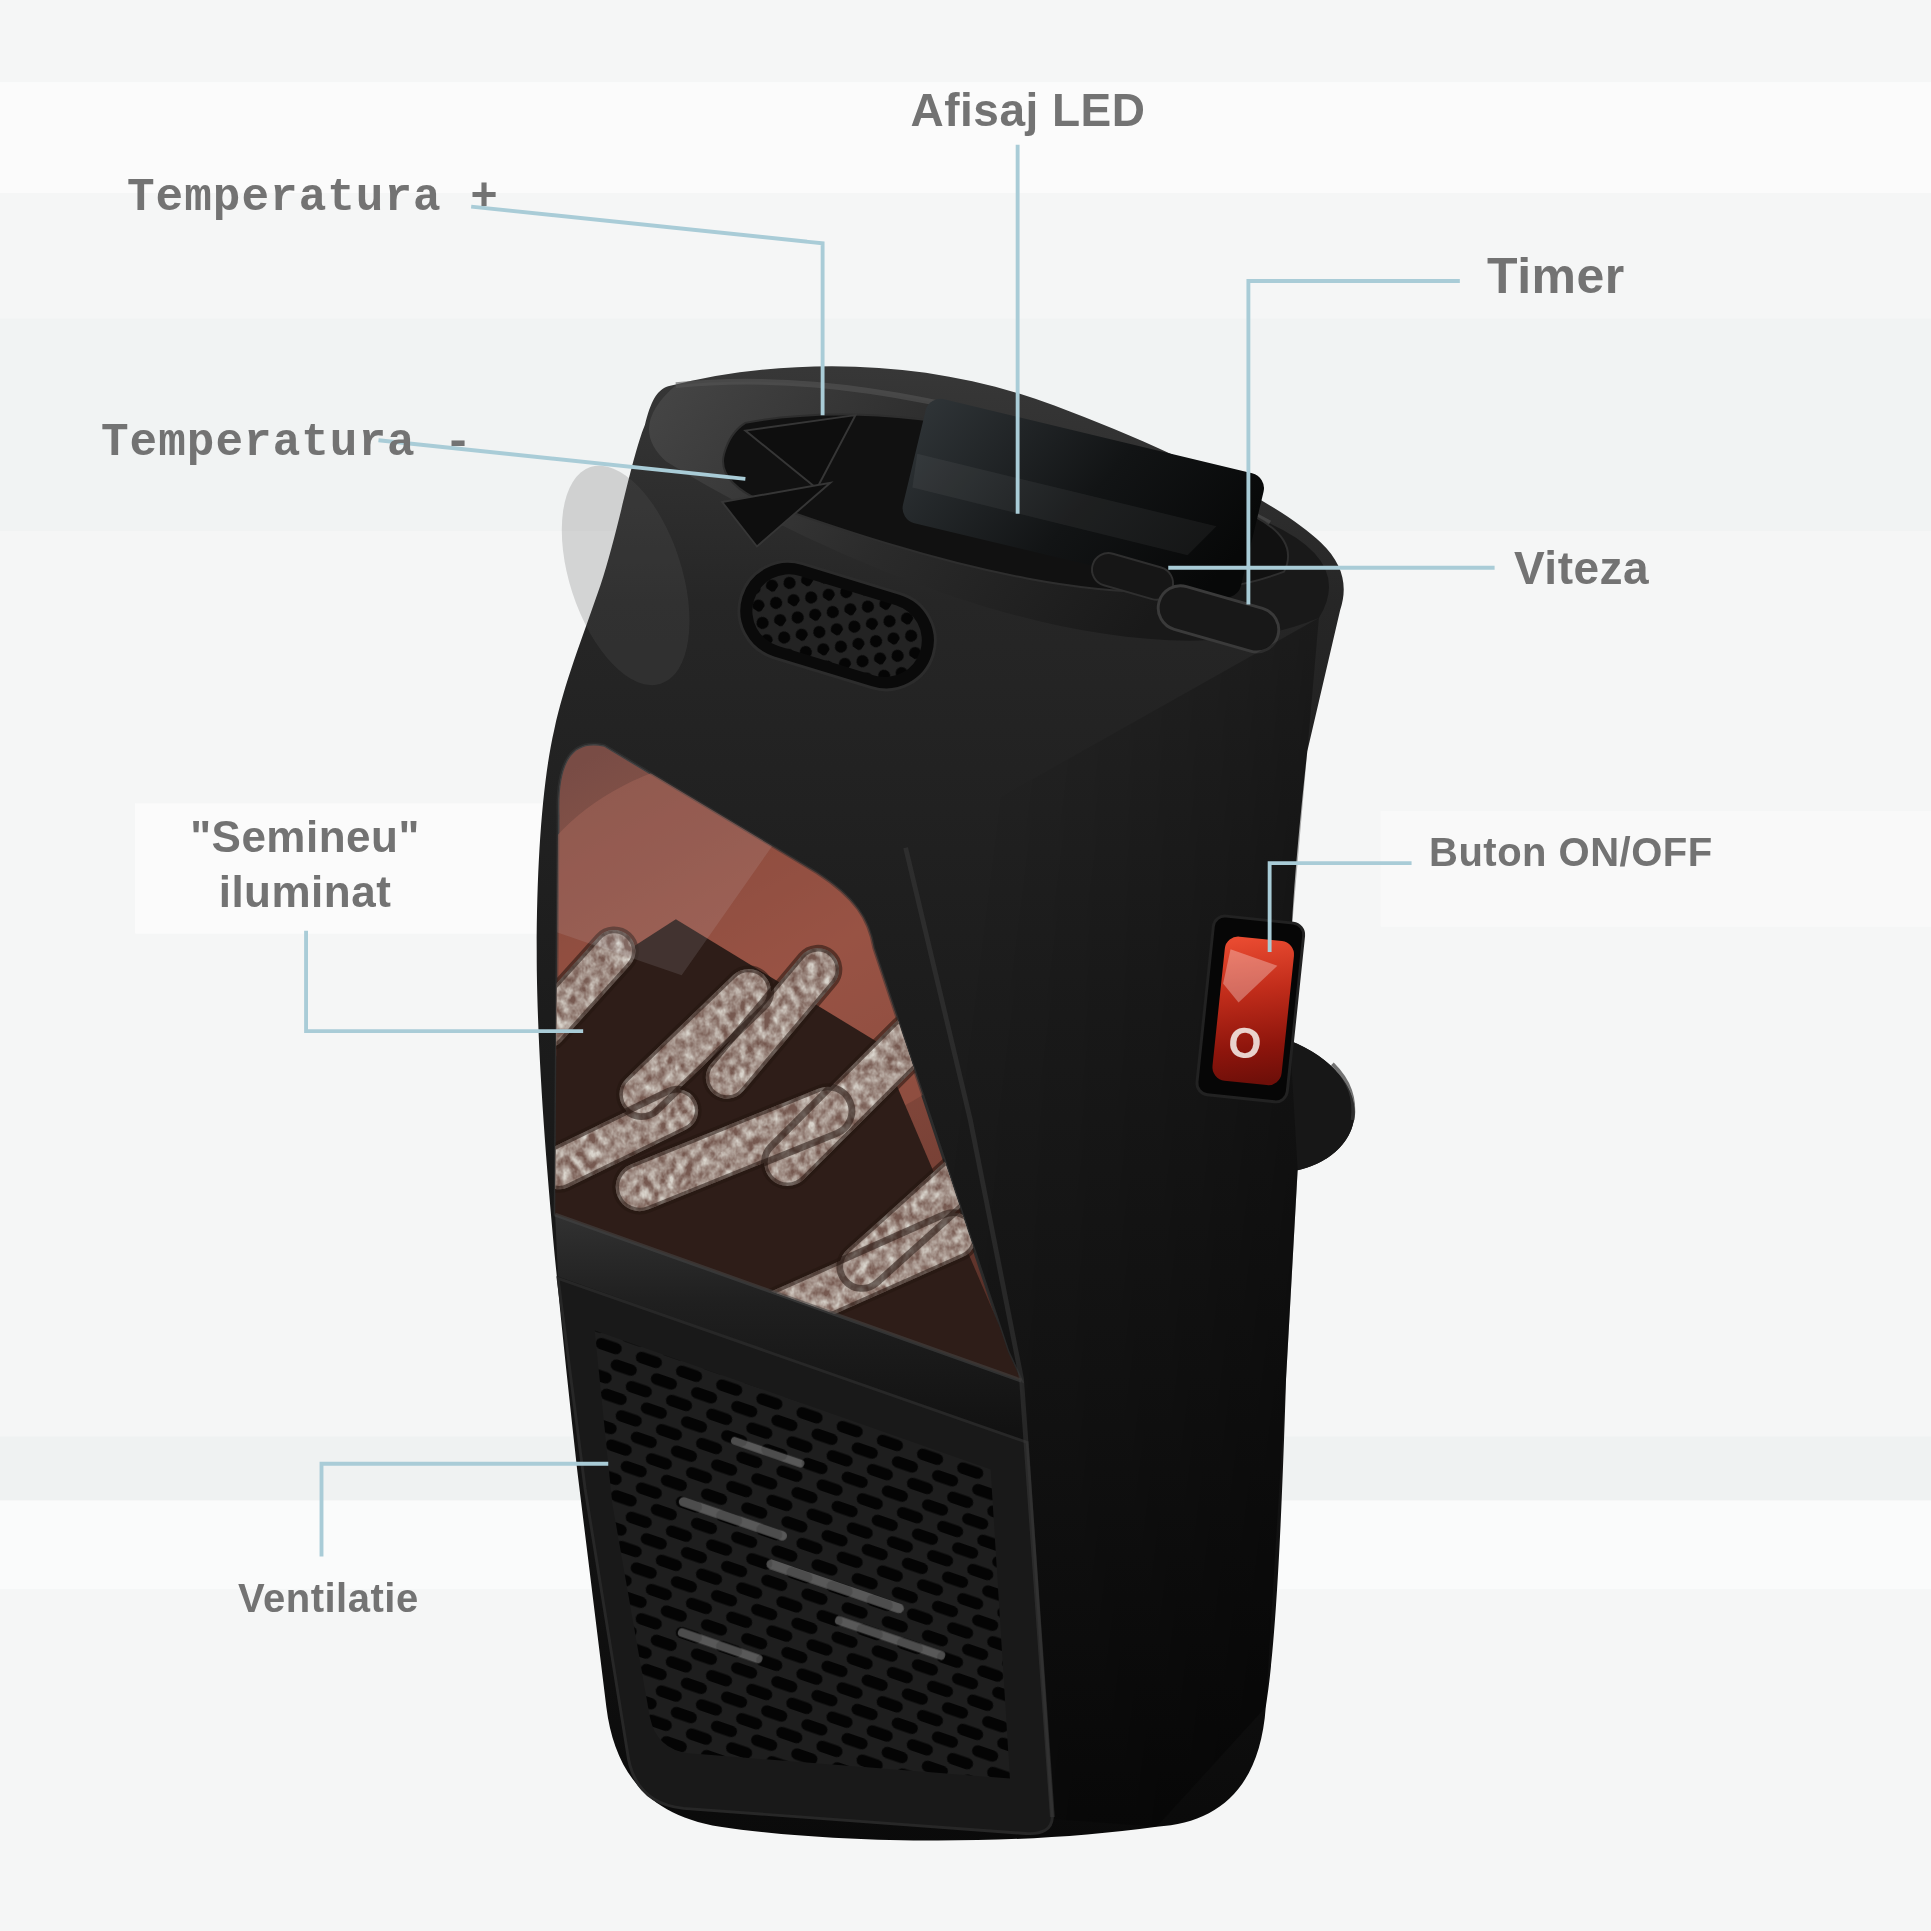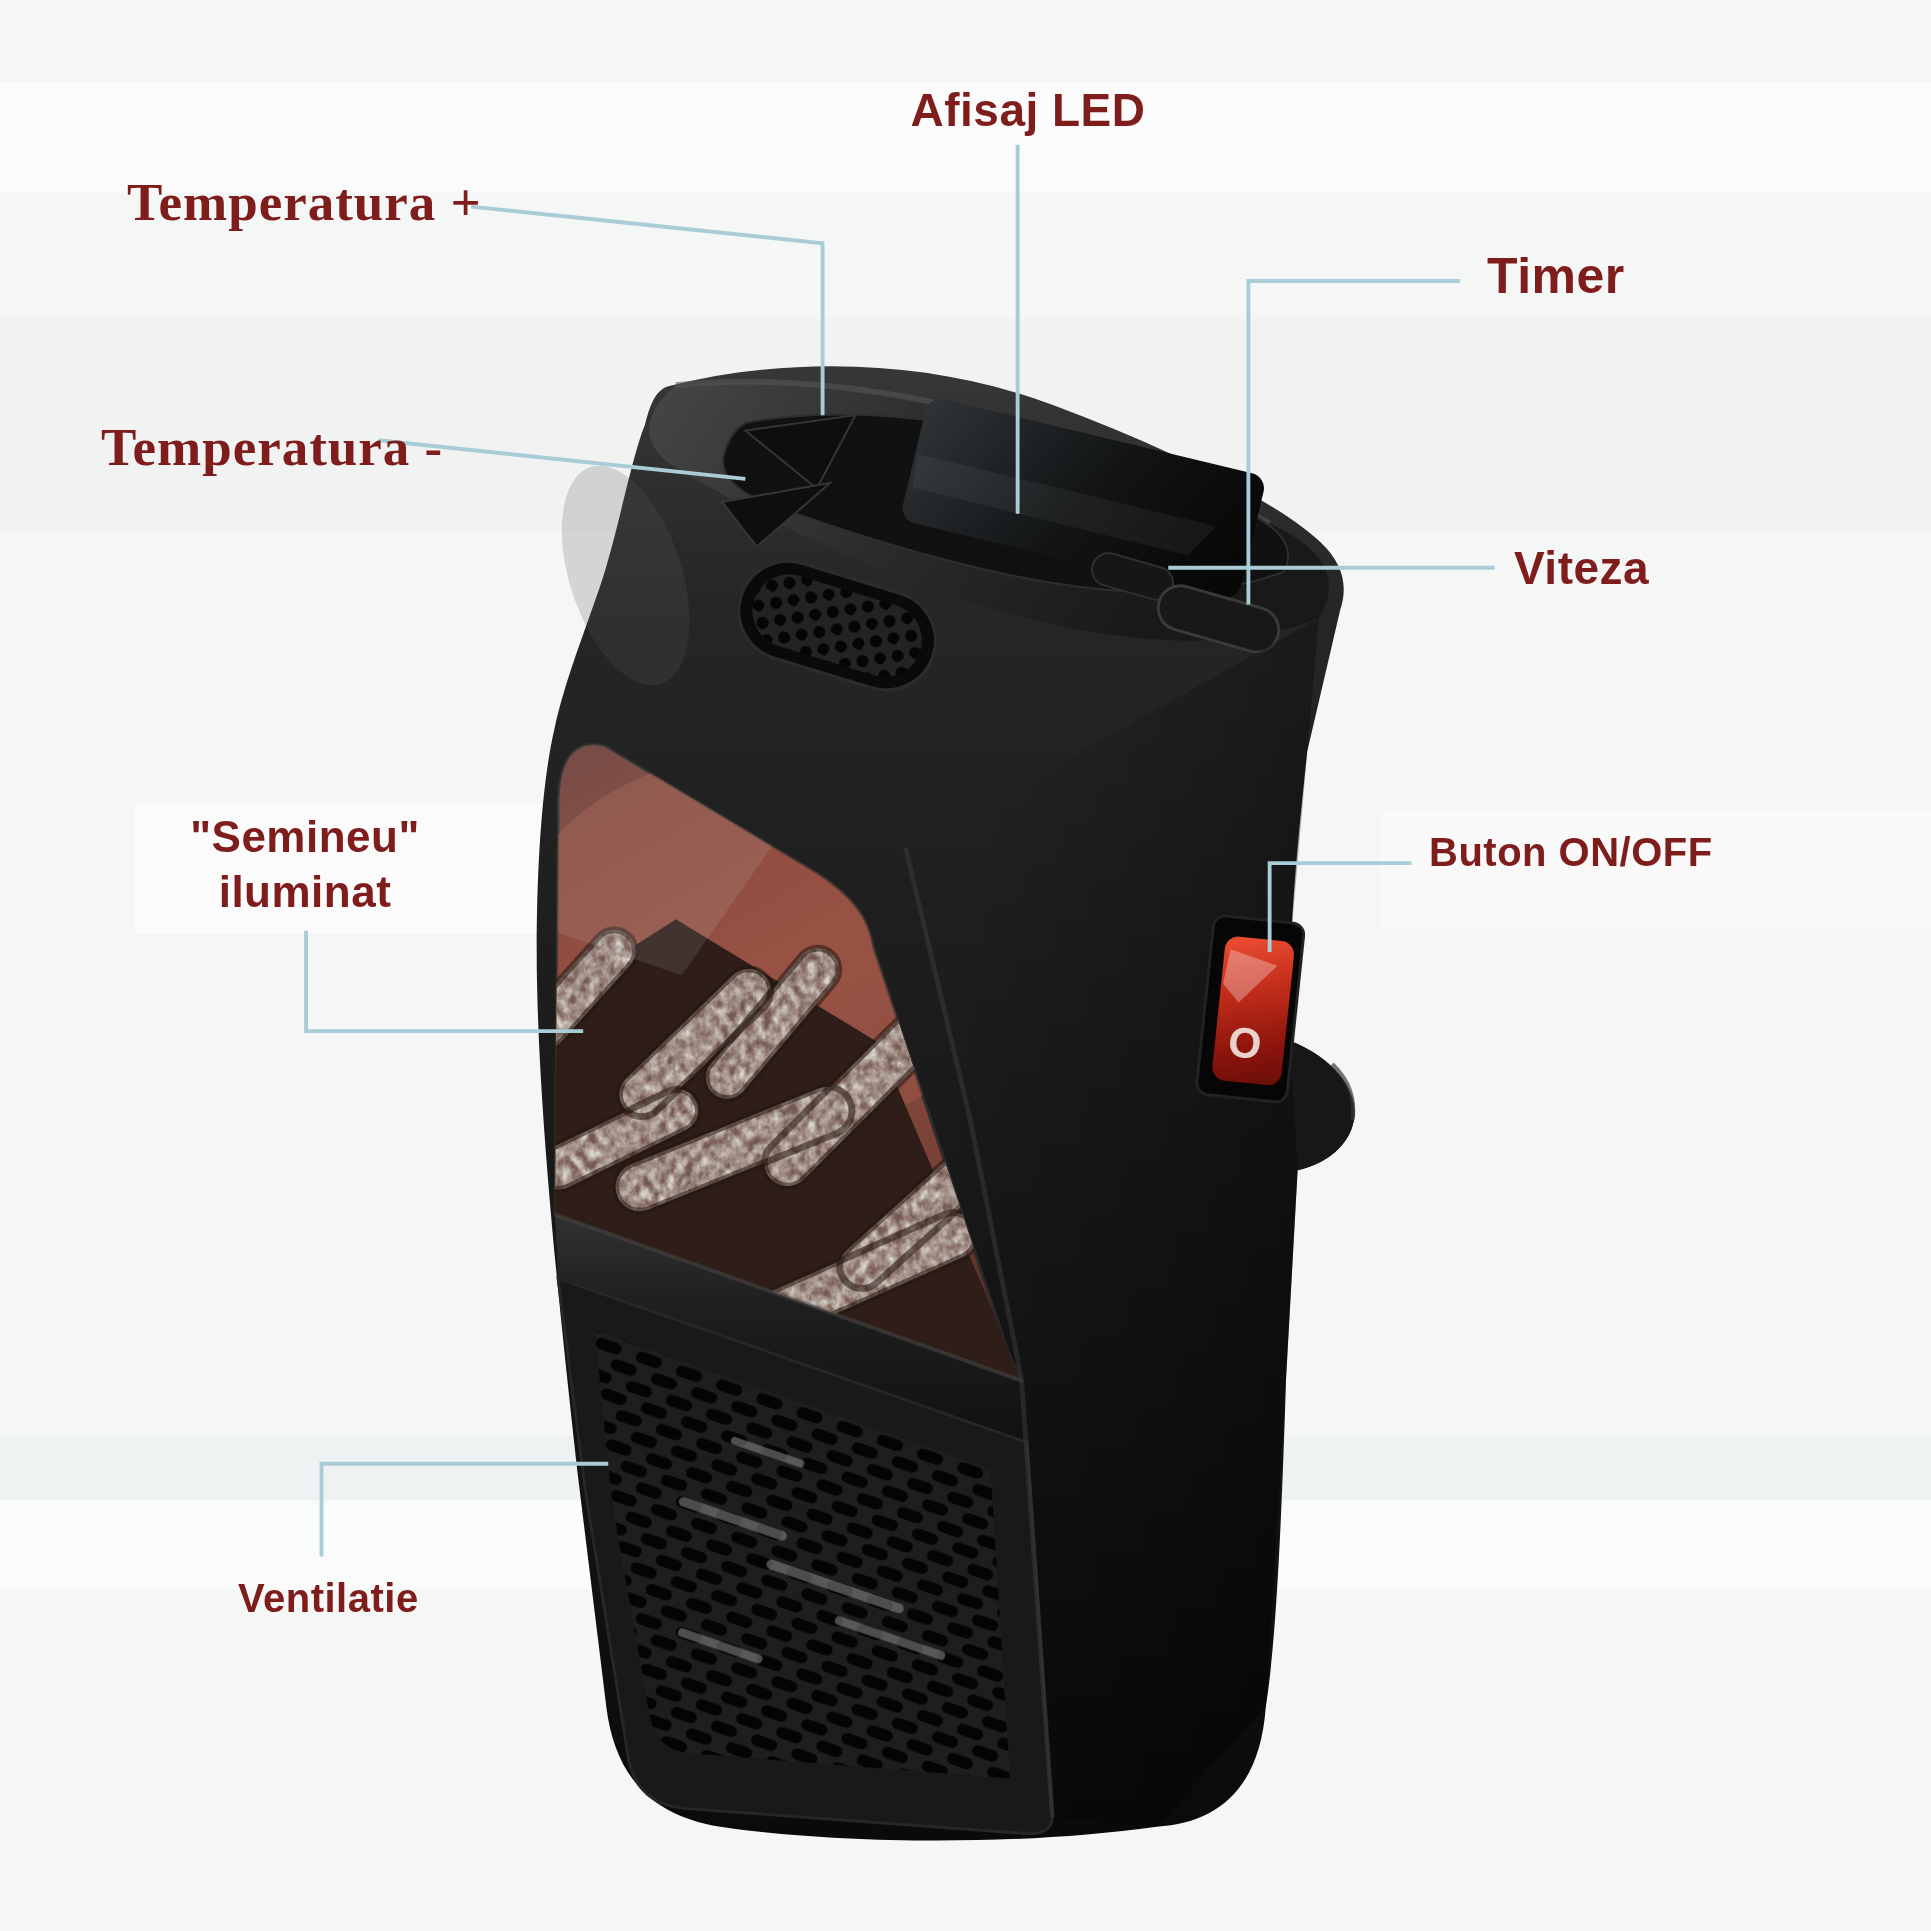--- a/index.html
+++ b/index.html
@@ -3,25 +3,25 @@
 <meta charset="utf-8">
 <style>
   html,body{margin:0;padding:0;background:#e9ebec;}
   .stage{
     position:relative;width:1931px;height:1931px;overflow:hidden;
     background:#f5f6f6;
     font-family:"Liberation Sans", sans-serif;
   }
   .stage svg{position:absolute;left:0;top:0;}
   .label{
-    position:absolute;color:#7f1d1d;white-space:nowrap;
+    position:absolute;color:#737373;white-space:nowrap;
     font-weight:700;letter-spacing:0.5px;
   }
   .label.sans{font-family:"Liberation Sans", sans-serif;font-size:40px;}
-  .label.serif{font-family:Liberation Serif, serif;font-size:53px;letter-spacing:1px;}
+  .label.serif{font-family:Liberation Mono, monospace;font-size:46px;letter-spacing:1px;}
   .label.center{transform:translateX(-50%);text-align:center;}
   #lbl-afisaj{left:1028px;top:83px;font-size:46px;}
   #lbl-temp-plus{left:127px;top:172px;}
   #lbl-temp-minus{left:60px;top:417px;margin-left:41px;}
   #lbl-timer{left:1487px;top:247px;font-size:50px;}
   #lbl-viteza{left:1514px;top:541px;font-size:46px;}
   #lbl-semineu{left:305px;top:809px;font-size:44px;line-height:1.26;}
   #lbl-buton{left:1429px;top:830px;}
   #lbl-ventilatie{left:203px;top:1576px;margin-left:35px;}
 </style>

